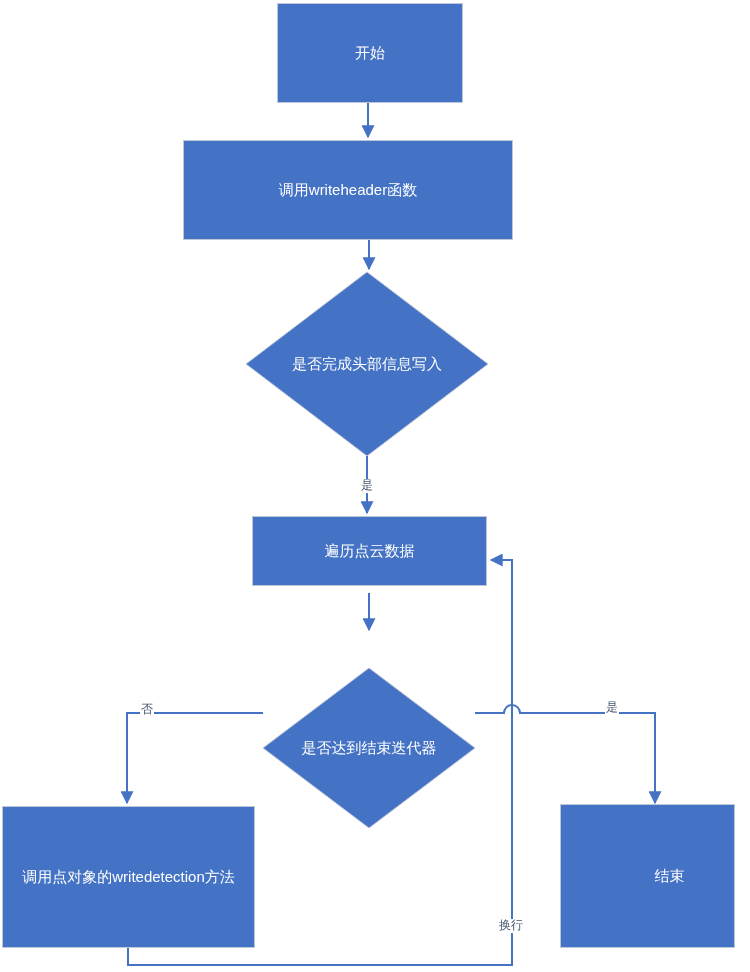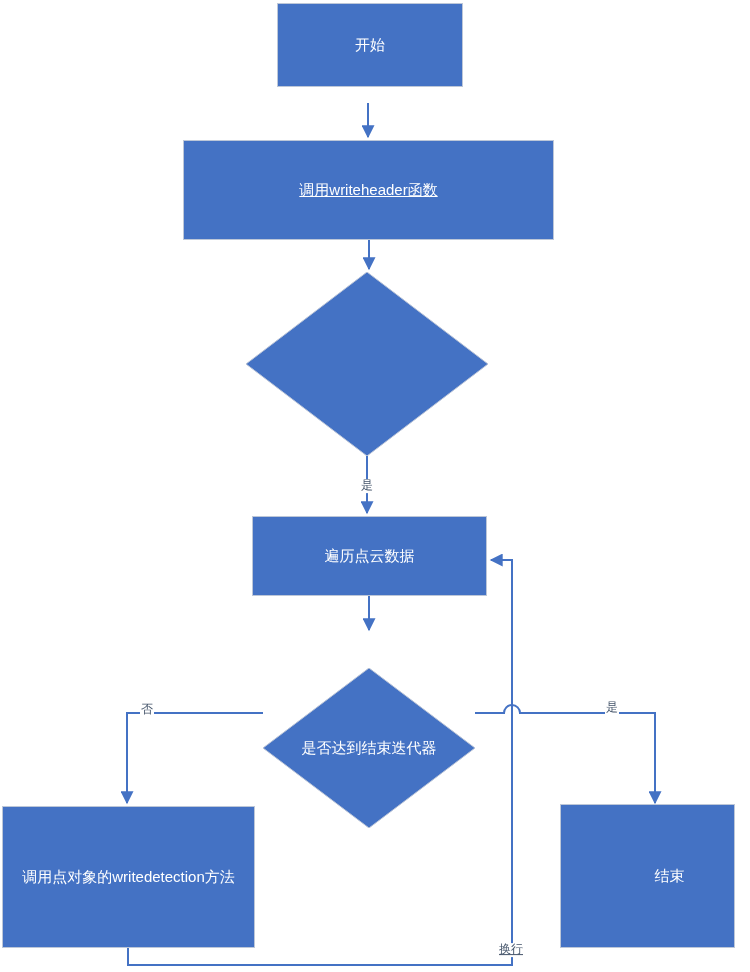--- a/index.html
+++ b/index.html
@@ -54,35 +54,36 @@
     </defs>
     <path class="edge" d="M368,103 L368,137" marker-end="url(#arrow)"></path>
     <path class="edge" d="M369,240 L369,269" marker-end="url(#arrow)"></path>
     <path class="edge" d="M367,456 L367,513" marker-end="url(#arrow)"></path>
     <path class="edge" d="M369,593 L369,630" marker-end="url(#arrow)"></path>
     <path class="edge" d="M263,713 L127,713 L127,803" marker-end="url(#arrow)"></path>
     <path class="edge" d="M475,713 L504,713 A 8,8 0 0 1 520,713 L655,713 L655,803" marker-end="url(#arrow)"></path>
     <path class="edge" d="M128,948 L128,965 L512,965 L512,560 L491,560" marker-end="url(#arrow)"></path>
   </svg>
 
-  <div class="node rect" style="left:277px; top:3px; width:186px; height:84px;">
+  <div class="node rect" style="left:277px; top:3px; width:186px; height:100px;">
     <span class="lbl">开始</span>
   </div>
 
-  <div class="node rect" style="left:183px; top:140px; width:371px; height:100px;text-decoration:underline;">
+  <div class="node rect" style="left:183px; top:140px; width:330px; height:100px;">
     <span class="lbl">调用writeheader函数</span>
   </div>
 
   <div class="node diamond" style="left:246px; top:272px; width:242px; height:184px;">
     <svg class="shape" viewBox="0 0 100 100" preserveAspectRatio="none">
       <polygon points="50,0 100,50 50,100 0,50"></polygon>
     </svg>
+    <span class="lbl">是否完成头部信息写入</span>
   </div>
 
-  <div class="node rect" style="left:252px; top:516px; width:235px; height:80px;">
+  <div class="node rect" style="left:252px; top:516px; width:235px; height:70px;">
     <span class="lbl">遍历点云数据</span>
   </div>
 
   <div class="node diamond" style="left:263px; top:668px; width:212px; height:160px;">
     <svg class="shape" viewBox="0 0 100 100" preserveAspectRatio="none">
       <polygon points="50,0 100,50 50,100 0,50"></polygon>
     </svg>
     <span class="lbl">是否达到结束迭代器</span>
   </div>
 
@@ -93,15 +94,15 @@
   <div class="node rect" style="left:560px; top:804px; width:175px; height:144px;padding-left:44px;">
     <span class="lbl">结束</span>
   </div>
 
   <div class="edge-label" style="left:367px; top:486px;">是</div>
 
   <div class="edge-label" style="left:147px; top:710px;">否</div>
 
   <div class="edge-label" style="left:612px; top:708px;">是</div>
 
-  <div class="edge-label" style="left:511px; top:950px;text-decoration:underline;">换行</div>
+  <div class="edge-label" style="left:511px; top:926px;">换行</div>
 
 </div>
 
 </body></html>

